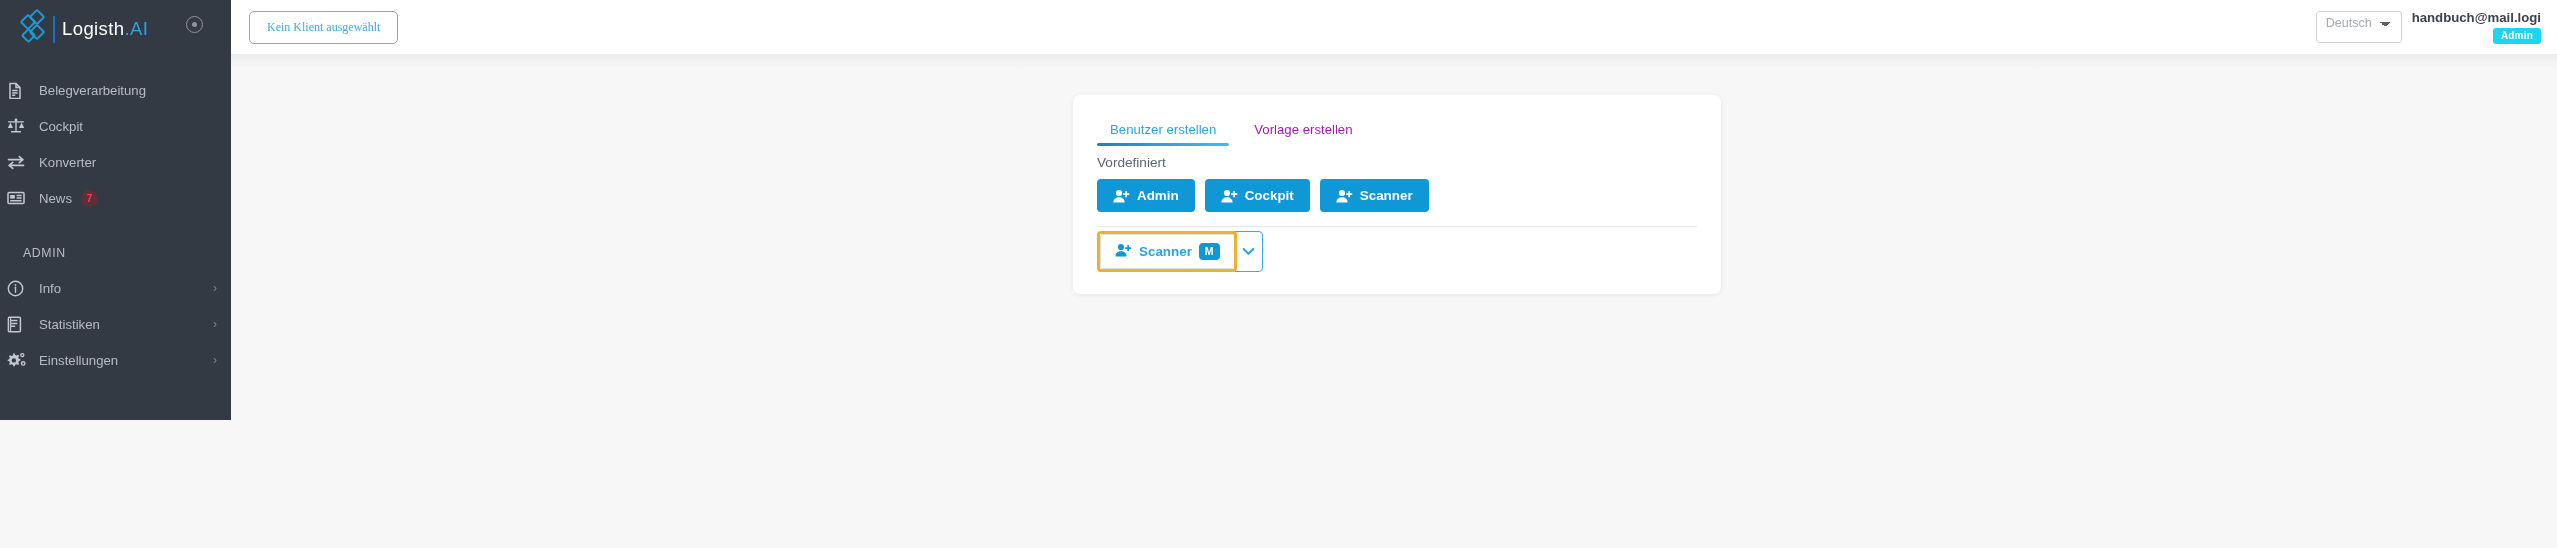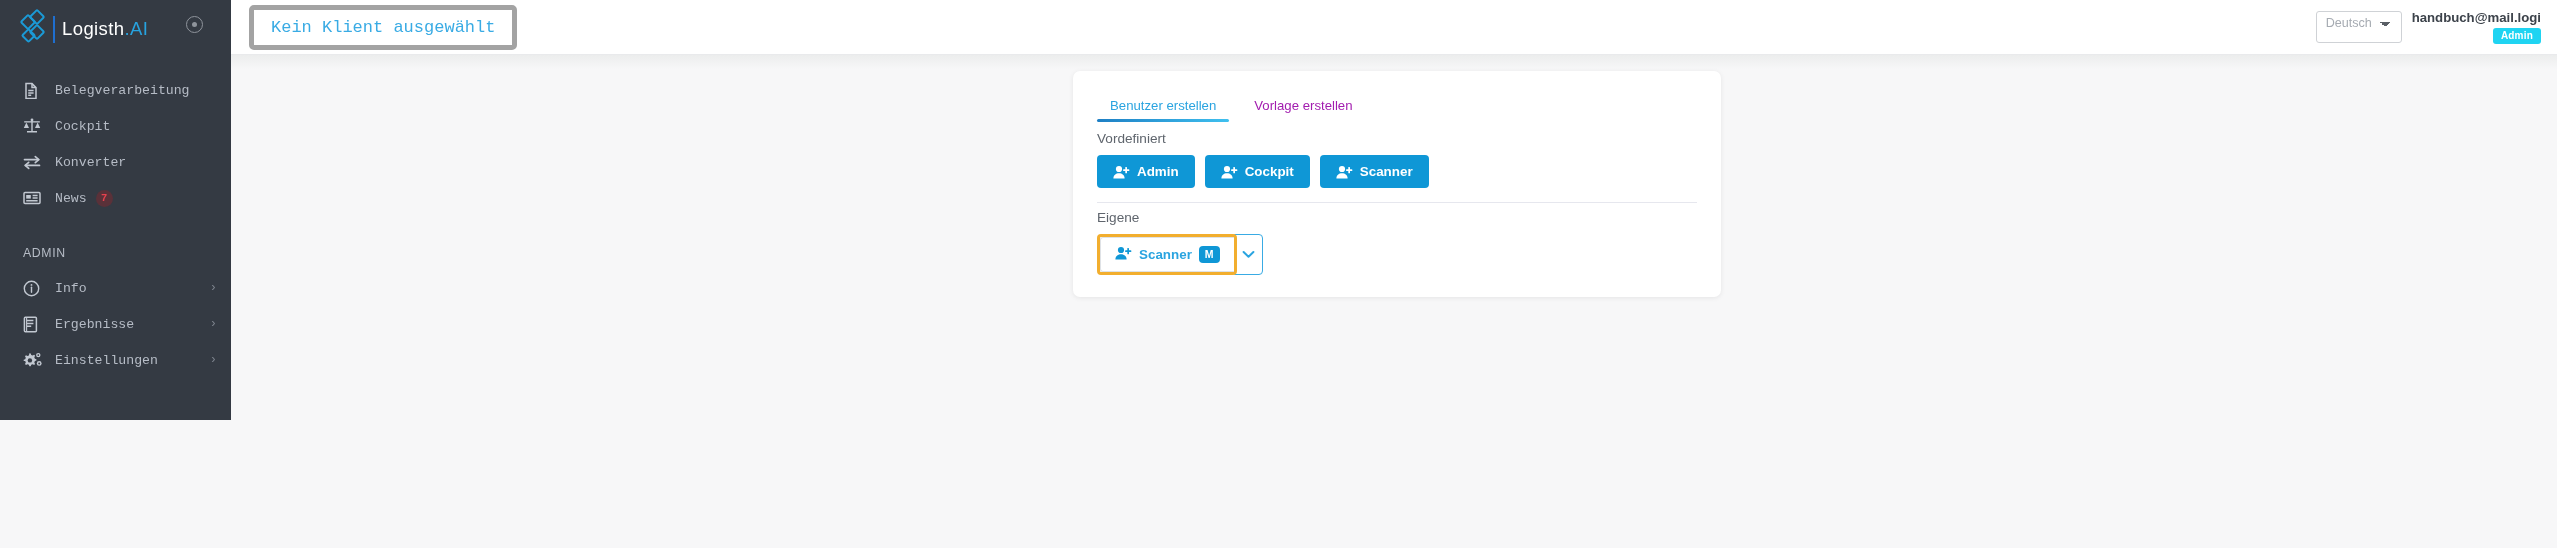--- a/index.html
+++ b/index.html
@@ -88,27 +88,26 @@
     width: 5px; height: 5px; border-radius: 50%;
     background: #8f949c; display: block;
   }
 
   .nav-list { margin-top: 14px; }
 
   .nav-item {
     height: 36px;
     display: flex;
     align-items: center;
-    padding-left: 23px;
+    padding-left: 7px;
     padding-right: 14px;
     color: #b6bcc6;
     font-size: 13.2px;
     cursor: pointer;
     position: relative;
-    font-family: Liberation Mono, monospace;
   }
 
   .nav-ico {
     width: 21px;
     flex: 0 0 21px;
     display: flex;
     align-items: center;
     justify-content: flex-start;
     margin-right: 11px;
     color: #c2c8d1;
@@ -166,29 +165,29 @@
     border-bottom: 1px solid #e9eaec;
     display: flex;
     align-items: center;
     padding: 0 16px 0 18px;
     flex: 0 0 55px;
     position: relative;
     z-index: 3;
   }
 
   .client-btn {
-    border: 5px solid #a3a3a3;
+    border: 1px solid #a3a3a3;
     color: #39abe4;
     background: #fff;
     border-radius: 5px;
-    font-size: 17px;
+    font-size: 12px;
     padding: 8px 17px;
     cursor: pointer;
     white-space: nowrap;
-    font-family: Liberation Mono, monospace;
+    font-family: Liberation Serif, serif;
   }
 
   .topbar-right {
     margin-left: auto;
     display: flex;
     align-items: center;
     gap: 10px;
   }
 
   .lang-select {
@@ -243,21 +242,21 @@
     content:"";
     position:absolute; left:0; right:0; top:0; height:14px;
     background: linear-gradient(180deg,#eceded 0%, #f7f7f8 100%);
     pointer-events:none;
   }
 
   
   #card {
     position: absolute;
     left: 842px;
-    top: 16px;
+    top: 40px;
     width: 648px;
     background: #ffffff;
     border-radius: 7px;
     box-shadow: 0 1px 5px rgba(0,0,0,.08);
     padding: 13px 24px 22px;
   }
 
   .tabs {
     display: flex;
     align-items: flex-end;
@@ -458,21 +457,21 @@
       </div>
 
       <div class="nav-item">
         <span class="nav-ico">
           <svg width="15" height="17" viewBox="0 0 15 17" fill="none" stroke="currentColor" stroke-width="1.5">
             <rect x="1.4" y="1.3" width="12" height="14.4" rx="1"></rect>
             <path d="M4 4.6h6.4M4 7.4h6.4M4 10.2h4.2"></path>
             <path d="M3.6 1.3v14.4" stroke-width="1.1"></path>
           </svg>
         </span>
-        <span class="nav-label">Ergebnisse</span>
+        <span class="nav-label">Statistiken</span>
         <span class="nav-chev">›</span>
       </div>
 
 
       <div class="nav-item">
         <span class="nav-ico">
           <svg width="19" height="17" viewBox="0 0 19 17" fill="currentColor">
             <path d="M6.4 1.2 7.7 1.5l.5 1.5 1.5.6 1.4-.8 1 1-.8 1.4.6 1.5 1.5.5v1.4l-1.5.5-.6 1.5.8 1.4-1 1-1.4-.8-1.5.6-.5 1.5H6.4l-.5-1.5-1.5-.6-1.4.8-1-1 .8-1.4-.6-1.5L.7 9.1V7.7l1.5-.5.6-1.5-.8-1.4 1-1 1.4.8 1.5-.6z"></path>
             <circle cx="6.9" cy="8.4" r="2.2" fill="#343a43"></circle>
             <circle cx="15.3" cy="3.1" r="2.2"></circle>
@@ -548,21 +547,20 @@
                 <rect x="12.3" y="2.1" width="1.7" height="6.2" rx=".5"></rect>
                 <rect x="10.1" y="4.3" width="6.2" height="1.7" rx=".5"></rect>
               </svg>
             </span>
             <span>Scanner</span>
           </button>
         </div>
 
         <div class="divider"></div>
 
-        <div class="group-label">Eigene</div>
 
         <div class="own-row">
           <div class="own-btn-wrap">
             <button class="own-btn">
               <span>
                 <svg width="17" height="14" viewBox="0 0 17 14" fill="#0f97d6">
                   <circle cx="6" cy="4" r="3.1"></circle>
                   <path d="M0.4 13.4c0-3.1 2.5-5.1 5.6-5.1s5.6 2 5.6 5.1z"></path>
                   <rect x="12.3" y="2.1" width="1.7" height="6.2" rx=".5"></rect>
                   <rect x="10.1" y="4.3" width="6.2" height="1.7" rx=".5"></rect>

